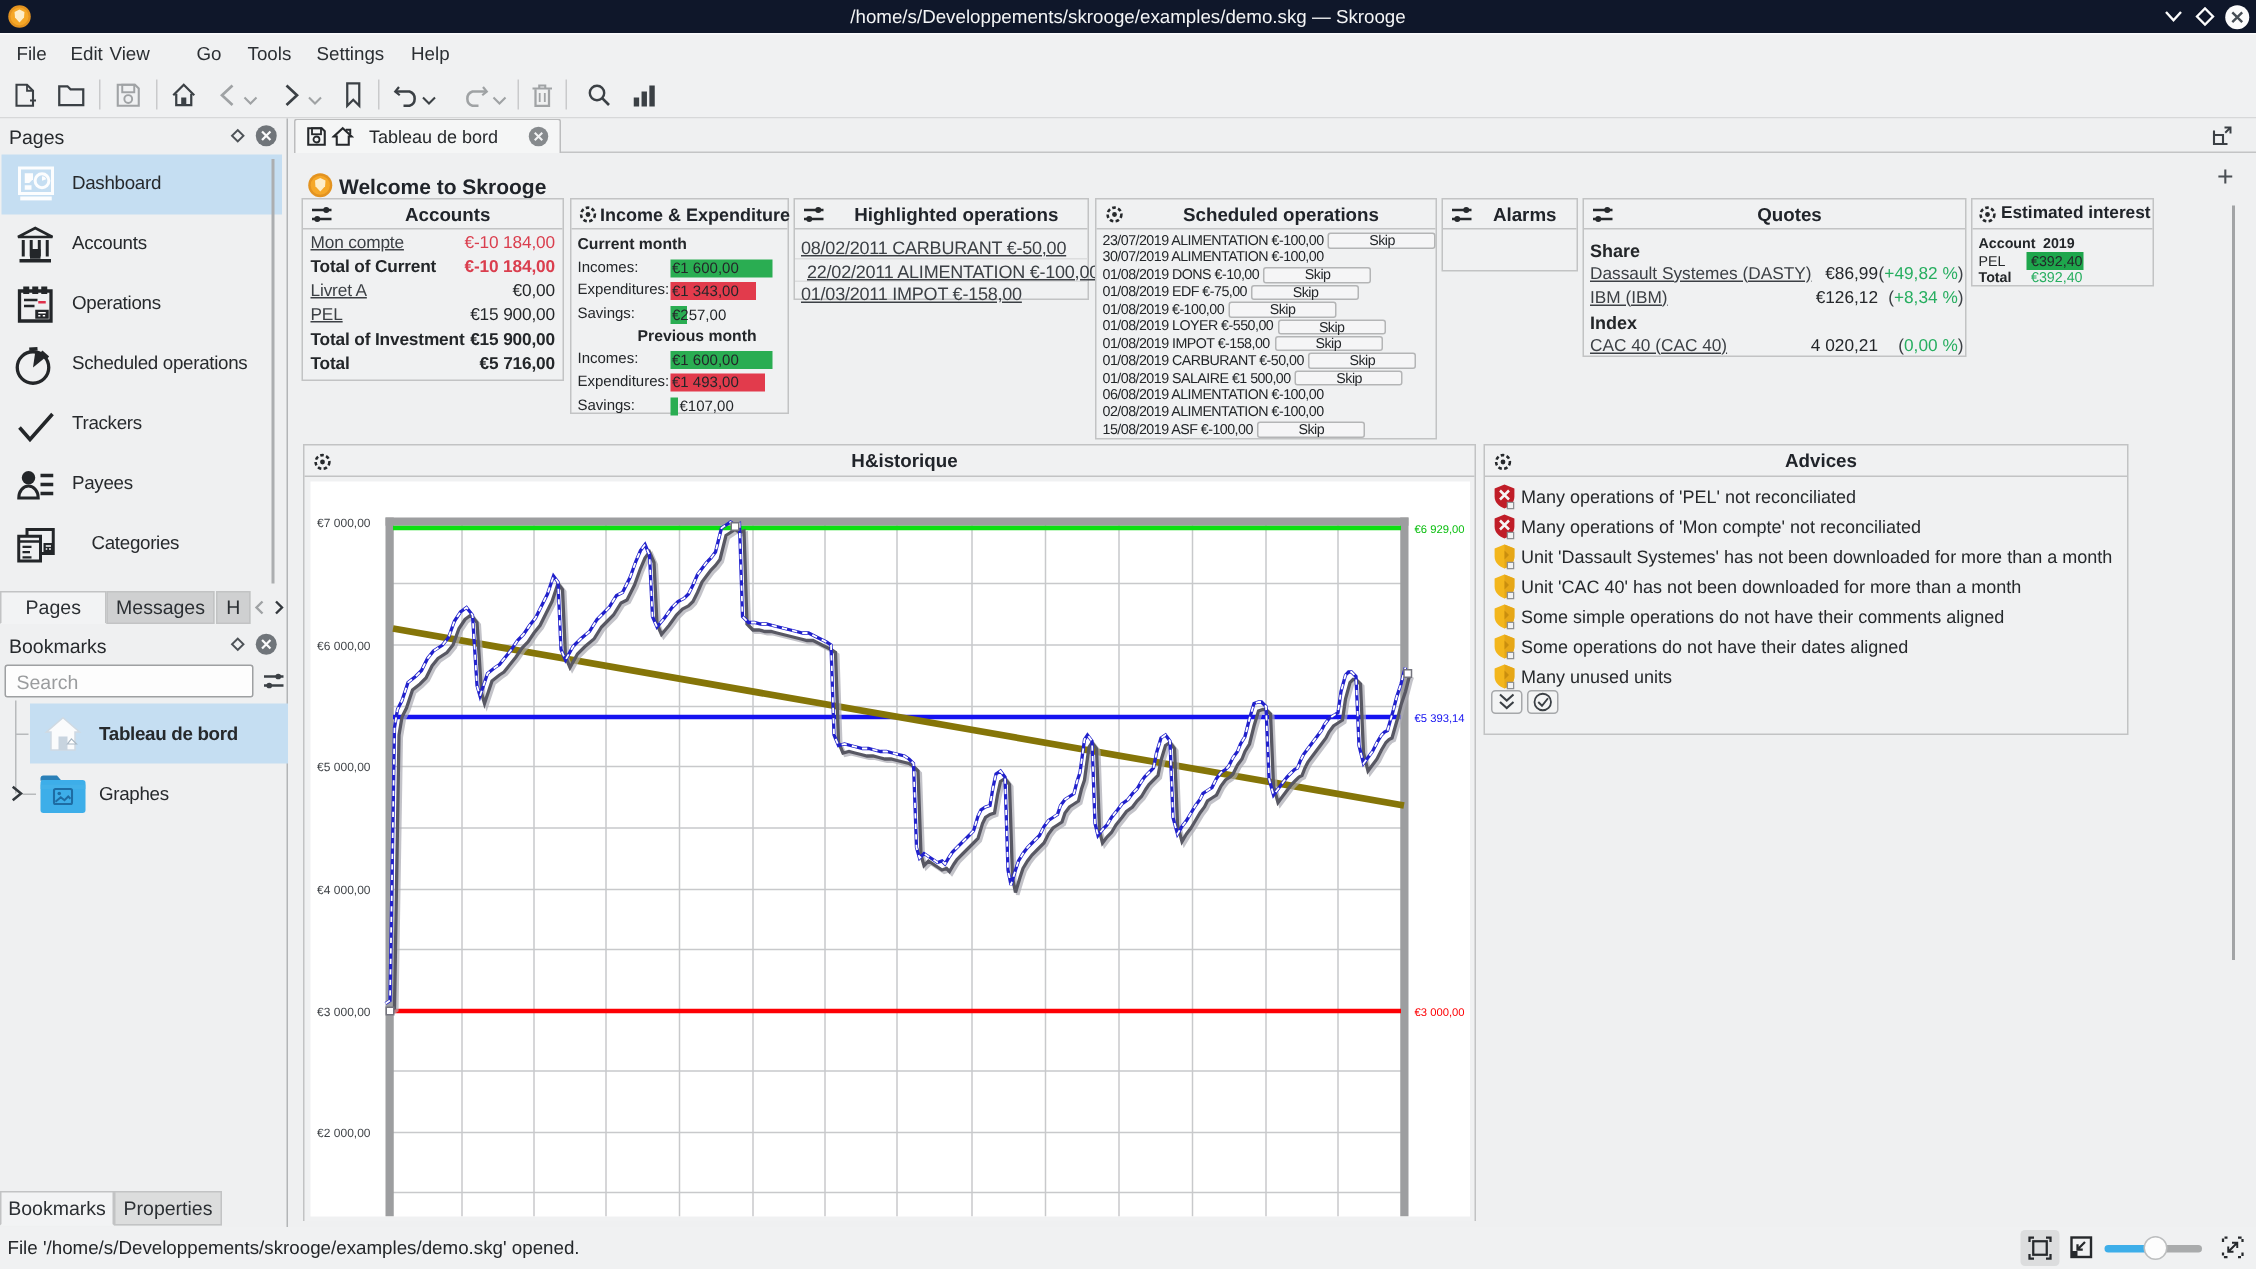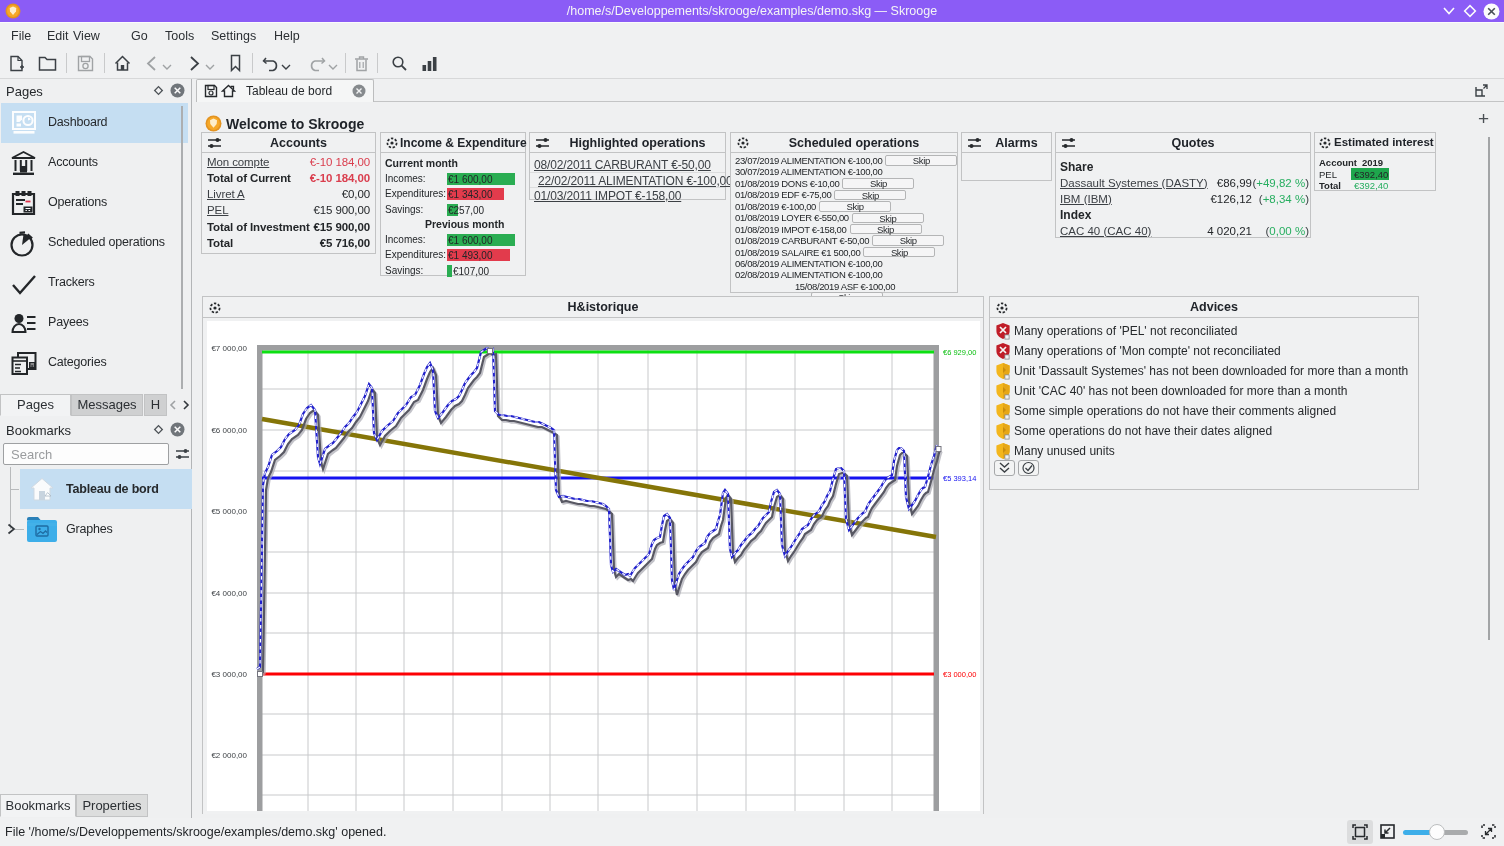--- a/index.html
+++ b/index.html
@@ -1,20 +1,20 @@
 <!DOCTYPE html>
 <html><head>
 <meta charset="utf-8">
 <style>
   * { margin:0; padding:0; box-sizing:border-box; }
   html,body { width:1504px; height:846px; overflow:hidden; }
   body { font-family:"Liberation Sans", sans-serif; background:#eff0f1; color:#232629; position:relative; }
   .abs { position:absolute; }
   
-  #titlebar { position:absolute; left:0; top:0; width:1504px; height:22px; background:#8b5cf6; }
+  #titlebar { position:absolute; left:0; top:0; width:1504px; height:22px; background:#0f172a; }
   #titlebar .title { position:absolute; left:0; right:0; top:4px; text-align:center; color:#f4f5f6; font-size:12.5px; }
   
   #menubar { position:absolute; left:0; top:22px; width:1504px; height:26px; background:#f0f1f2; border-top:1px solid #fbfbfc; }
   #menubar span { position:absolute; top:6px; font-size:12.5px; color:#2b2f33; }
   
   #toolbar { position:absolute; left:0; top:48px; width:1504px; height:31px; background:#f0f1f2; border-bottom:1px solid #d7d8d9; }
   .tbsep { position:absolute; top:5px; width:1px; height:20px; background:#c9cacb; }
   
   #sidebar { position:absolute; left:0; top:79px; width:192px; height:739px; background:#eff0f1; border-right:1px solid #b3b5b7; }
   .dockhead-txt { font-size:13px; color:#26292c; }
@@ -202,21 +202,21 @@
   <span class="row-label abs" style="left:48px; top:236px;">Payees</span>
 
   <svg class="abs" style="left:10px; top:271px;" width="28" height="27" viewBox="0 0 28 27">
     <path d="M2.5 7.5 V24 H17 V7.5 Z" fill="none" stroke="#232629" stroke-width="2"></path>
     <path d="M2.5 11 H17" stroke="#232629" stroke-width="1.6"></path>
     <path d="M5 14.5 h6 M5 18 h5 M5 21.5 h6" stroke="#232629" stroke-width="1.5"></path>
     <path d="M8 7 V3 H25.5 V19 H17.5" fill="none" stroke="#232629" stroke-width="2"></path>
     <rect x="19" y="12" width="6.5" height="7" fill="#232629"></rect>
     <path d="M20.5 14 h3.5 M20.5 16 h1 m1.2 0 h1.2" stroke="#fff" stroke-width="0.9"></path>
   </svg>
-  <span class="row-label abs" style="left:48px; top:276px;">Categories</span>
+  <span class="row-label abs" style="left:61px; top:276px;">Categories</span>
   <div class="abs" style="left:181px; top:27px; width:2px; height:283px; background:#acaeb0;"></div>
 
   <div class="dtab active" style="left:0px; top:315px; width:71px; height:22px; line-height:20px;">Pages</div>
   <div class="dtab" style="left:71px; top:315px; width:72px; height:22px; line-height:20px;">Messages</div>
   <div class="dtab" style="left:144px; top:315px; width:23px; height:22px; line-height:20px;">H</div>
   <svg class="abs" style="left:168px; top:320px;" width="10" height="12" viewBox="0 0 10 12">
     <path d="M7 2 L3 6 L7 10" fill="none" stroke="#9fa2a4" stroke-width="1.6"></path>
   </svg>
   <svg class="abs" style="left:181px; top:320px;" width="10" height="12" viewBox="0 0 10 12">
     <path d="M3 2 L7 6 L3 10" fill="none" stroke="#33383d" stroke-width="1.6"></path>
@@ -446,21 +446,21 @@
   <div class="srow" style="top:113.4px;">
       <span>01/08/2019 SALAIRE €1 500,00</span>
       <span class="skip">Skip</span>
     </div>
   <div class="srow" style="top:124.9px;">
       <span>06/08/2019 ALIMENTATION €-100,00</span>
     </div>
   <div class="srow" style="top:136.3px;">
       <span>02/08/2019 ALIMENTATION €-100,00</span>
     </div>
-  <div class="srow" style="top:147.8px;flex-direction:column;">
+  <div class="srow" style="top:147.8px;">
       <span>15/08/2019 ASF €-100,00</span>
       <span class="skip">Skip</span>
     </div>
 </div>
 
 <div class="widget" style="left:961px; top:132px; width:91px; height:49px;">
   <div class="whead">
       <div class="wtitle">Alarms</div>
     <svg style="position:absolute;left:5px;top:3px;" width="15" height="14" viewBox="0 0 15 14">
       <path d="M1 4 h13 M1 10 h13" stroke="#26292c" stroke-width="1.6"></path>

